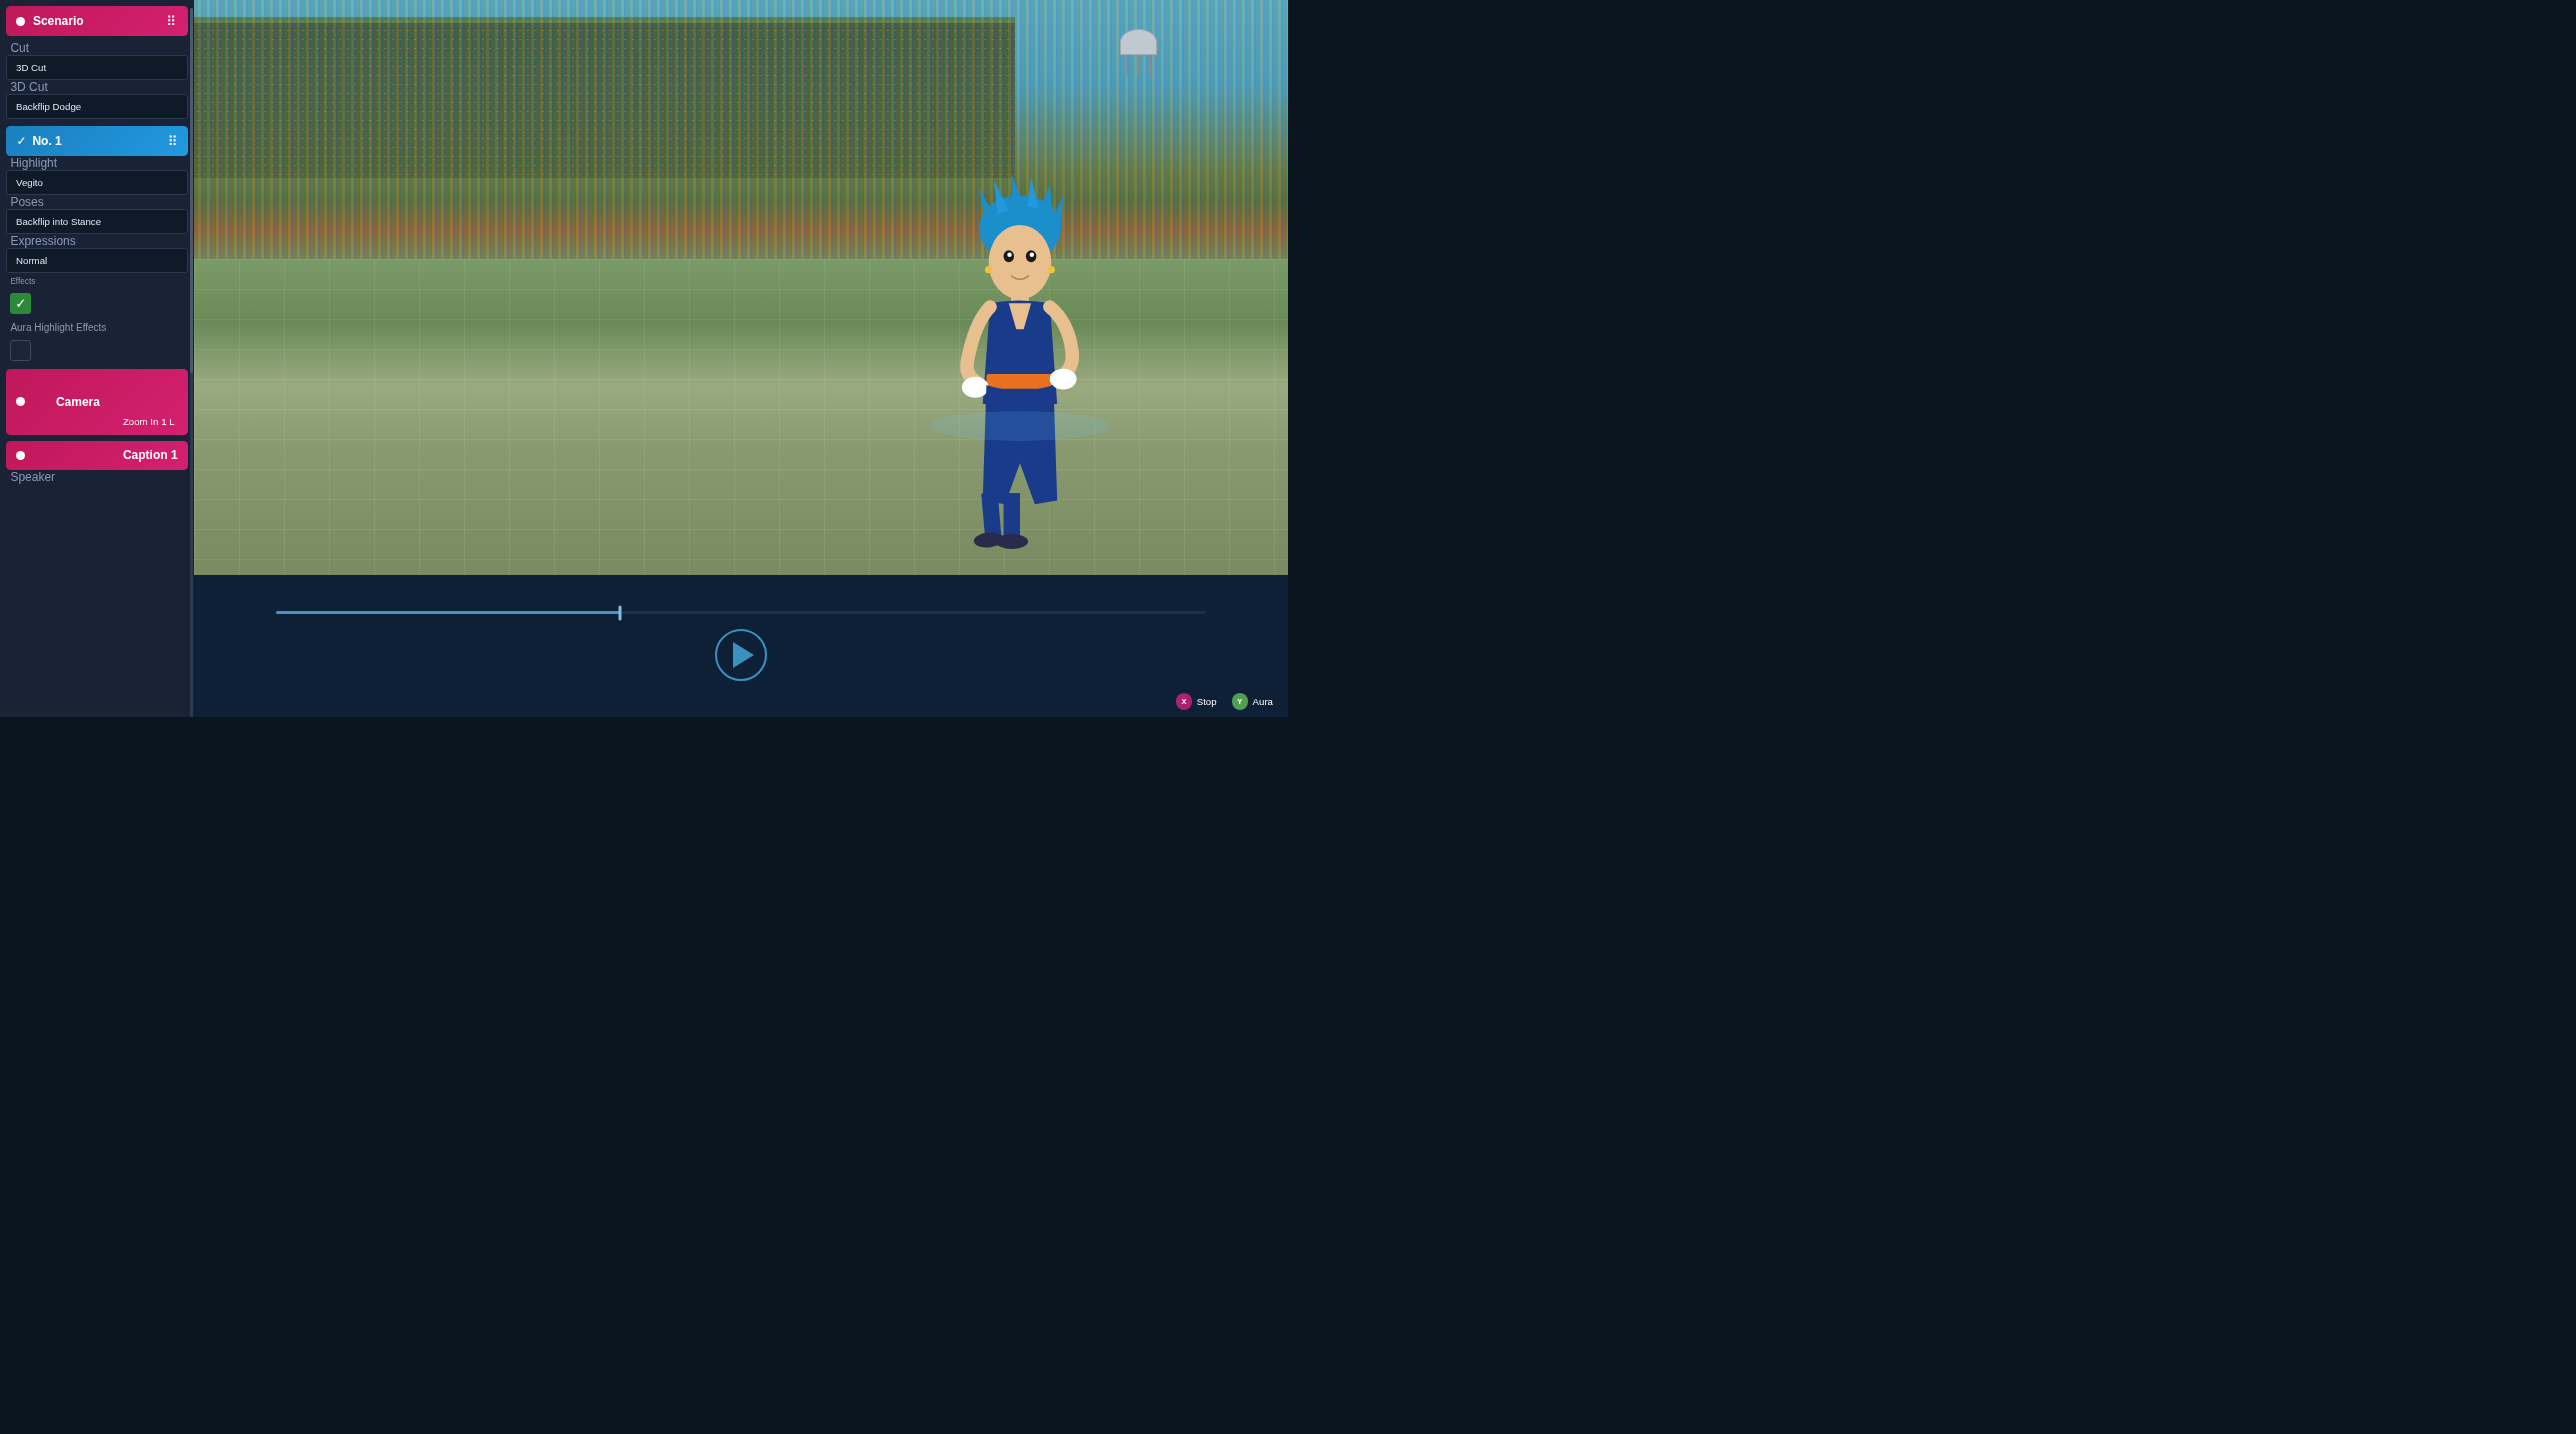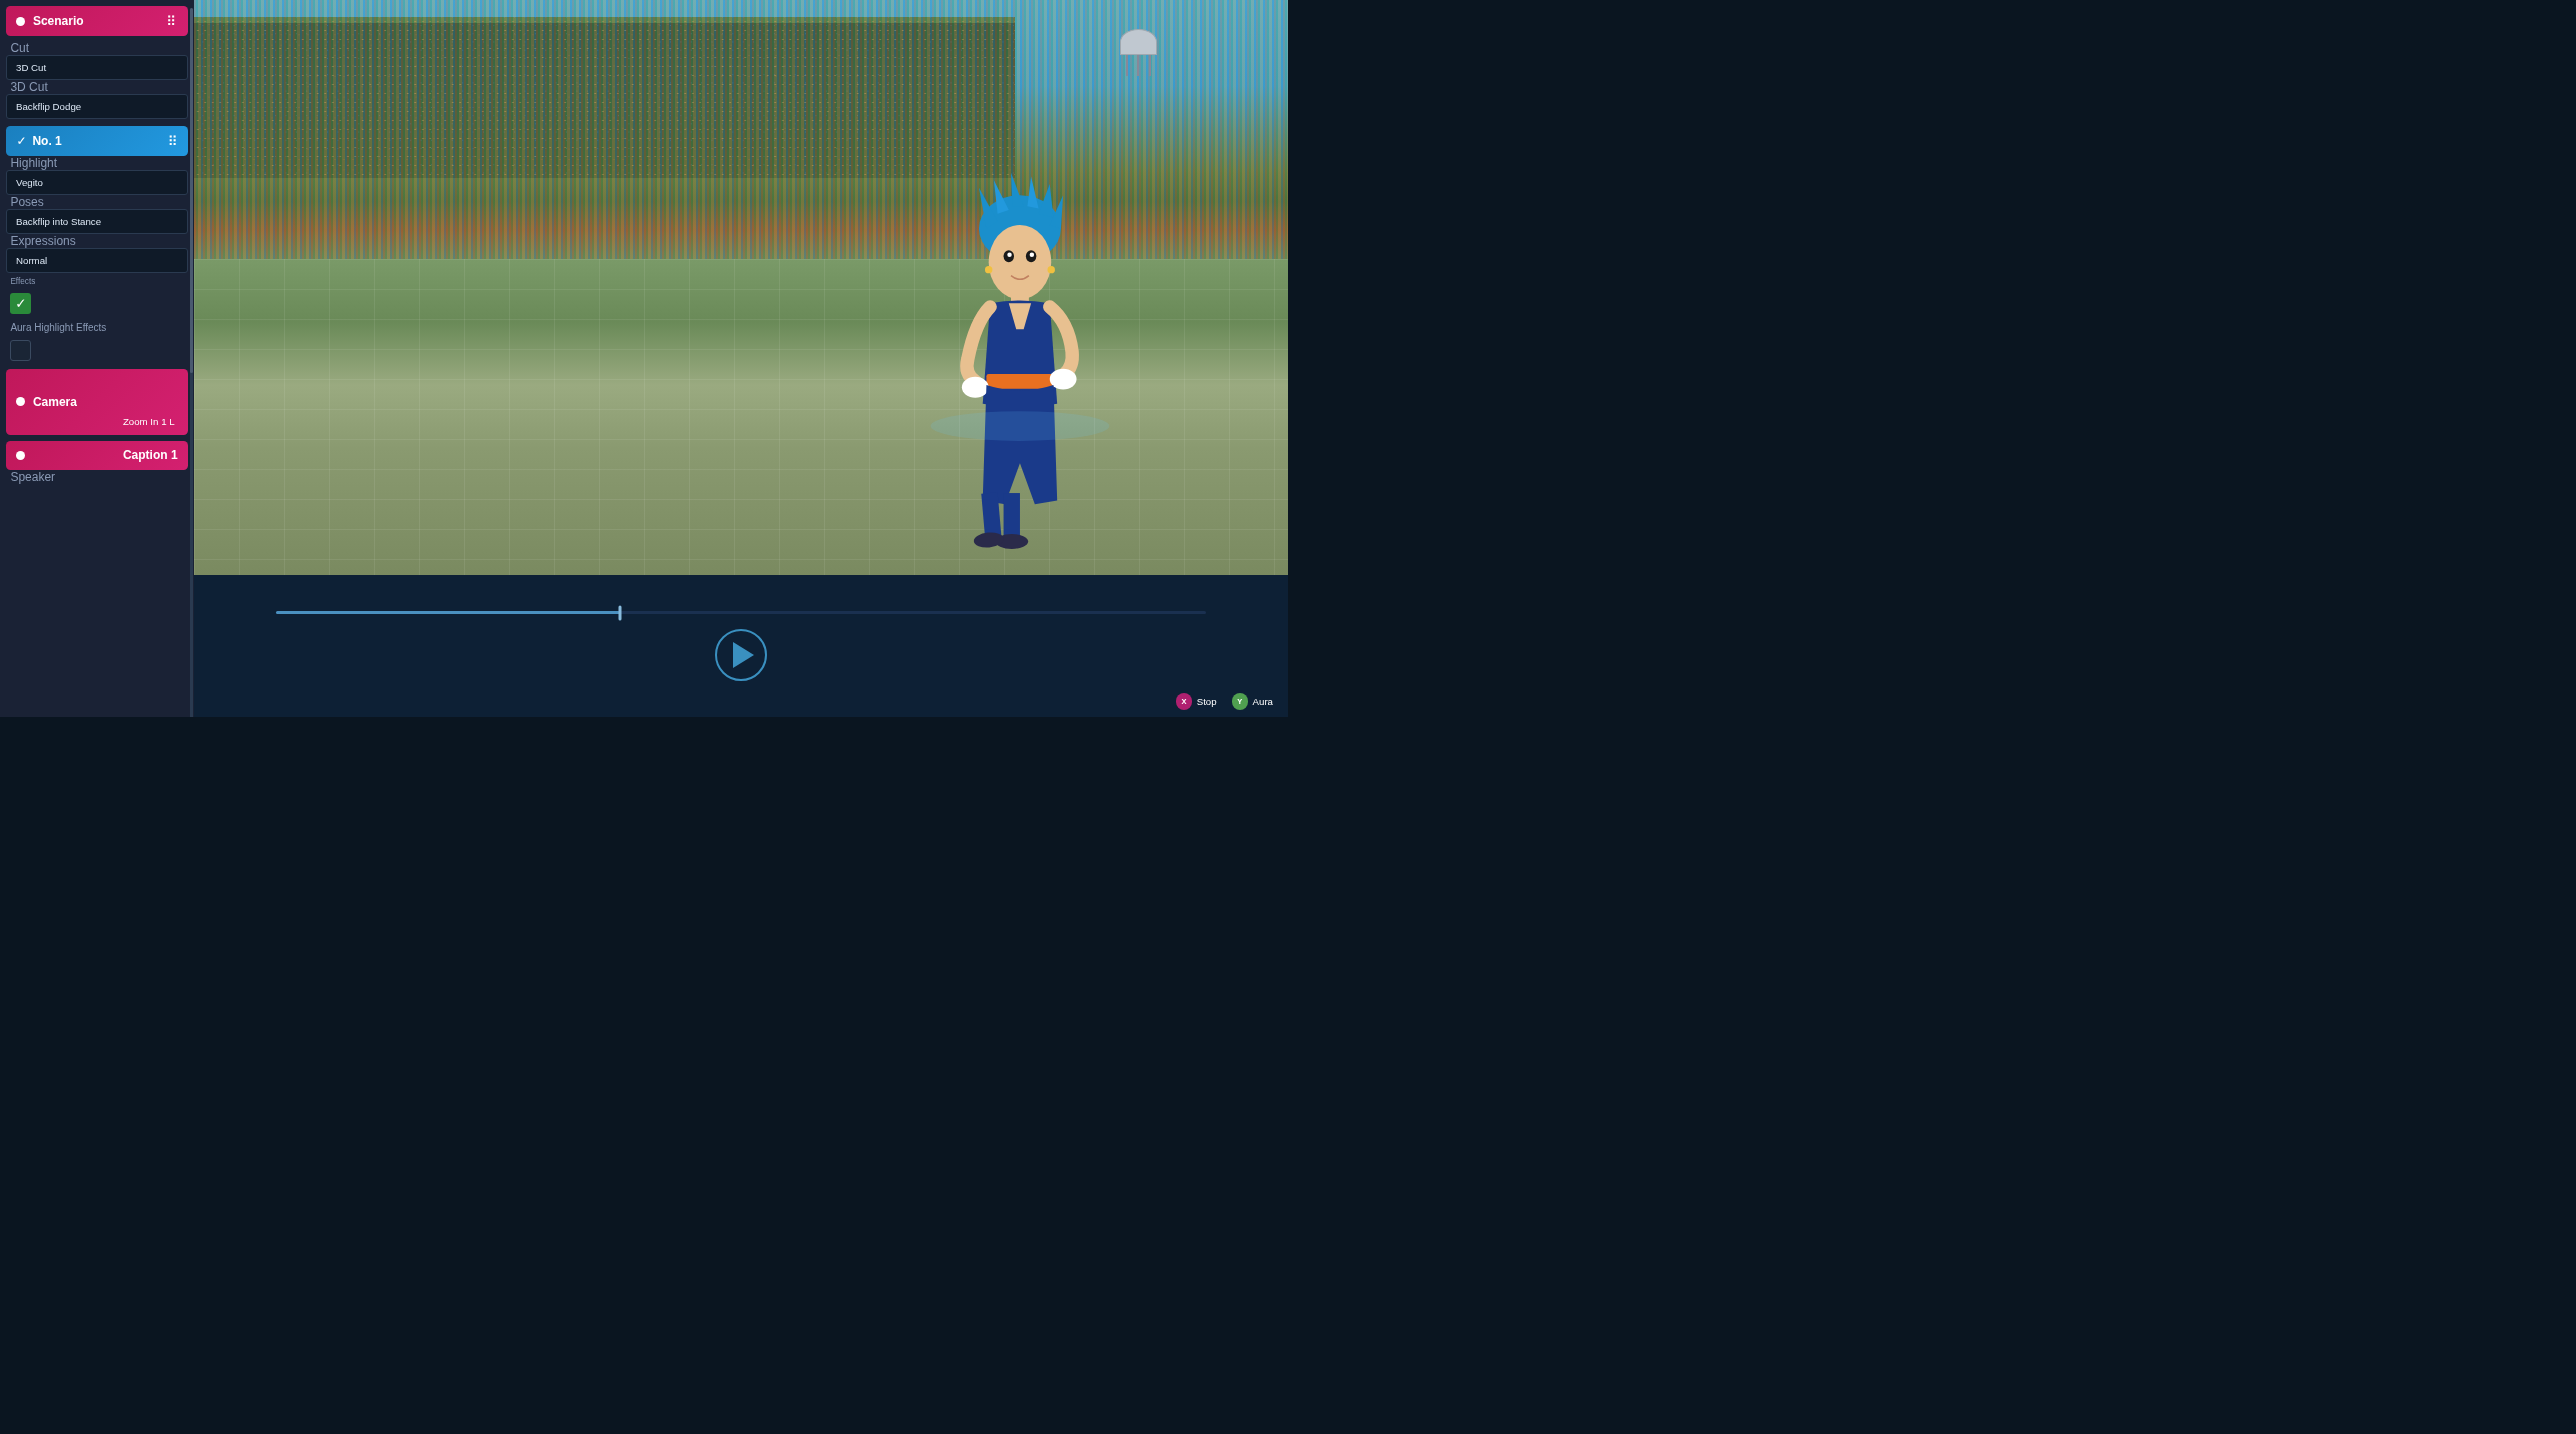--- a/index.html
+++ b/index.html
@@ -151,20 +151,21 @@
     
     .camera-section {
       background: linear-gradient(135deg, #c0185a, #d42070);
       border-radius: 4.5px;
       margin: 7.5px 6px 0 6px;
       padding: 7.5px 10.4px;
       display: flex;
       align-items: center;
       justify-content: space-between;
       cursor: pointer;
+      text-align: center;
     }
 
     .camera-section .dot {
       width: 9px;
       height: 9px;
       background: white;
       border-radius: 50%;
       margin-right: 7.5px;
       flex-shrink: 0;
     }

